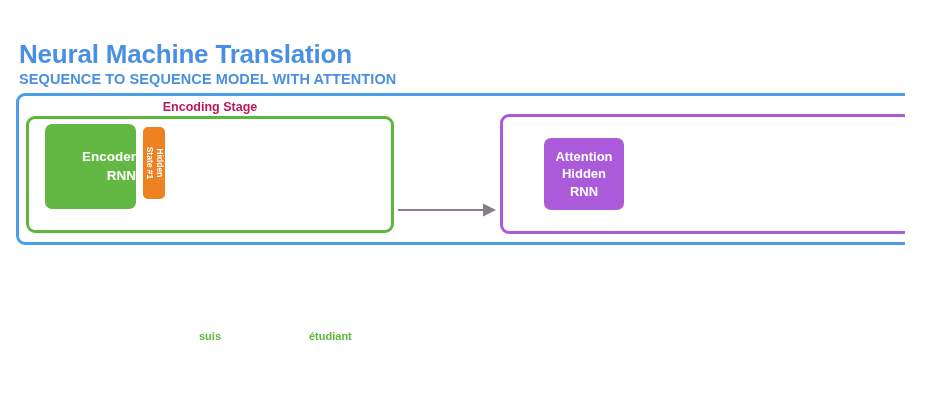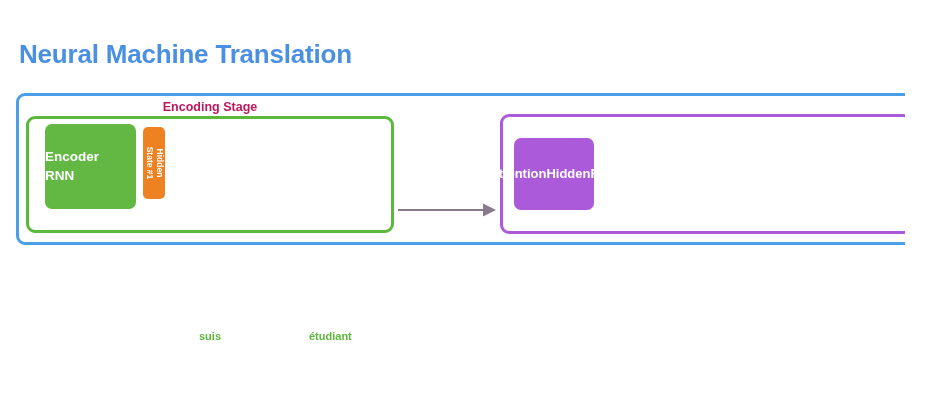--- a/index.html
+++ b/index.html
@@ -108,21 +108,21 @@
     width: 91px;
     height: 85px;
     background: #62b842;
     border-radius: 7px;
     color: #ffffff;
     font-size: 13.5px;
     font-weight: bold;
     line-height: 1.35;
     display: flex;
     flex-direction: column;
-    align-items: flex-start;
+    align-items: flex-end;
     justify-content: center;
     text-align: center;
     z-index: 3;
   }
 
   
   #hidden-state-1 {
     position: absolute;
     left: 143px;
     top: 127px;
@@ -143,32 +143,32 @@
     color: #ffffff;
     font-size: 8.5px;
     font-weight: bold;
     line-height: 1.15;
     text-align: center;
   }
 
   
   #decoder-rnn {
     position: absolute;
-    left: 514px;
+    left: 544px;
     top: 138px;
     width: 80px;
     height: 72px;
     background: #ab5ada;
     border-radius: 7px;
     color: #ffffff;
     font-size: 13px;
     font-weight: bold;
     line-height: 1.35;
     display: flex;
-    flex-direction: row;
+    flex-direction: column;
     align-items: center;
     justify-content: center;
     text-align: center;
     z-index: 3;
   }
 
   
   #stage-connector-arrow {
     position: absolute;
     left: 398px;
@@ -189,20 +189,21 @@
   #output-word-0 { left: 199px; top: 330px; }
   #output-word-1 { left: 309px; top: 330px; }
 </style>
 </head>
 <body>
 
 <div id="canvas">
 
   <div id="title-block">
     <div id="main-title">Neural Machine Translation</div>
+    <div id="sub-title">SEQUENCE TO SEQUENCE MODEL WITH ATTENTION</div>
   </div>
 
   <div id="outer-frame"></div>
 
   <div class="stage-label" id="encoding-stage-label">Encoding Stage</div>
 
 
   <div class="stage-panel" id="encoding-panel"></div>
   <div class="stage-panel" id="decoding-panel"></div>
 

